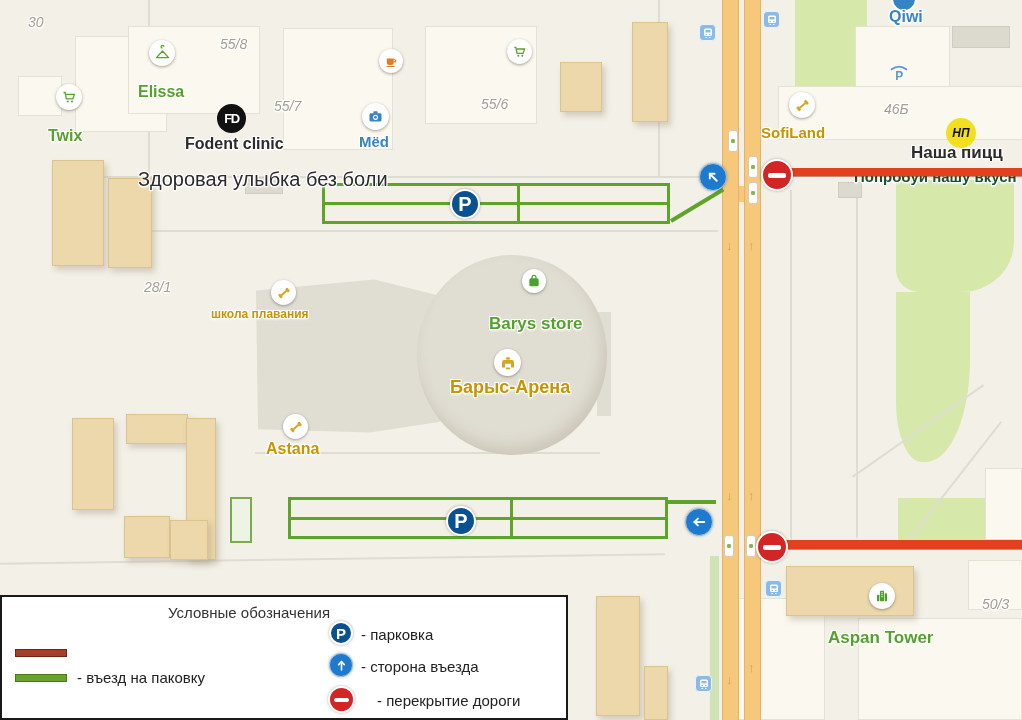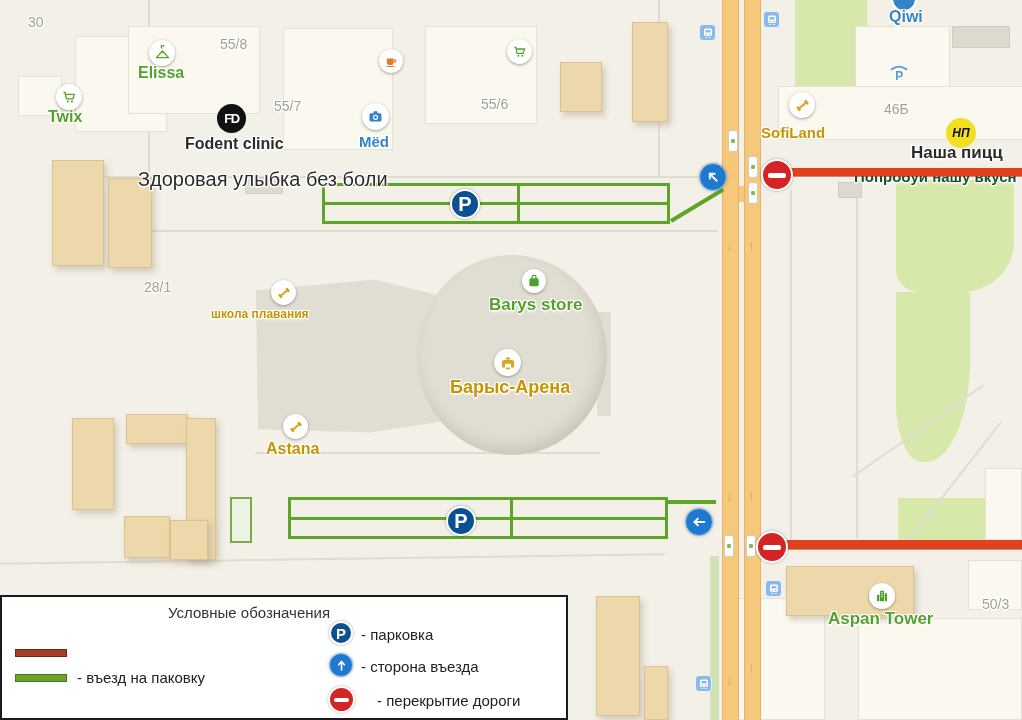--- a/index.html
+++ b/index.html
@@ -26,22 +26,22 @@
   .gr{border:3px solid #5da428;z-index:8;}
   .grline{background:#5da428;z-index:8;}
   .pcirc{background:#0a5191;border:2px solid #fff;border-radius:50%;z-index:9;color:#fff;font-weight:bold;
          display:flex;align-items:center;justify-content:center;box-shadow:0 0 3px rgba(0,0,0,.35);}
   .bluearrow{background:#1e7ace;border:1.5px solid #9cc4ec;border-radius:50%;z-index:9;
          display:flex;align-items:center;justify-content:center;box-shadow:0 0 3px rgba(0,0,0,.3);}
   .poiicon{background:#fff;border-radius:50%;z-index:10;display:flex;align-items:center;justify-content:center;
          box-shadow:0 1px 3px rgba(90,85,70,.55);}
   .halo{text-shadow:-1px -1px 0 #fff,1px -1px 0 #fff,-1px 1px 0 #fff,1px 1px 0 #fff,0 2px 2px rgba(255,255,255,.8);}
   .lbl{z-index:10;font-weight:bold;white-space:nowrap;}
-  .addr{z-index:10;color:#a39f93;font-size:14px;white-space:nowrap;}
-  .gold{color:#c79500;} .green{color:#55a12e;} .blue{color:#3585c6;} .black{color:#2b2b2b;}
+  .addr{z-index:10;color:#a39f93;font-size:14px;white-space:nowrap;font-style:italic;}
+  .gold{color:#c79500;} .green{color:#55a12e;margin-top:19px;} .blue{color:#3585c6;} .black{color:#2b2b2b;}
   .tagline-low{z-index:6;color:#14532d;font-size:15px;white-space:nowrap;}
   .badge{border-radius:50%;z-index:10;display:flex;align-items:center;justify-content:center;font-weight:bold;}
   #legend{left:0;top:595px;width:568px;height:125px;background:#fff;border:2px solid #1a1a1a;z-index:20;}
   #legend .ltitle{left:0;top:7px;width:494px;text-align:center;font-size:15px;color:#333;}
   #legend .litem{font-size:15px;color:#222;white-space:nowrap;}
   .swred{background:#a63f2a;border:1px solid #6e2418;}
   .swgreen{background:#6aa32b;border:1px solid #4c7a1a;}
   svg{position:static;display:block;}
 </style>
 </head>

